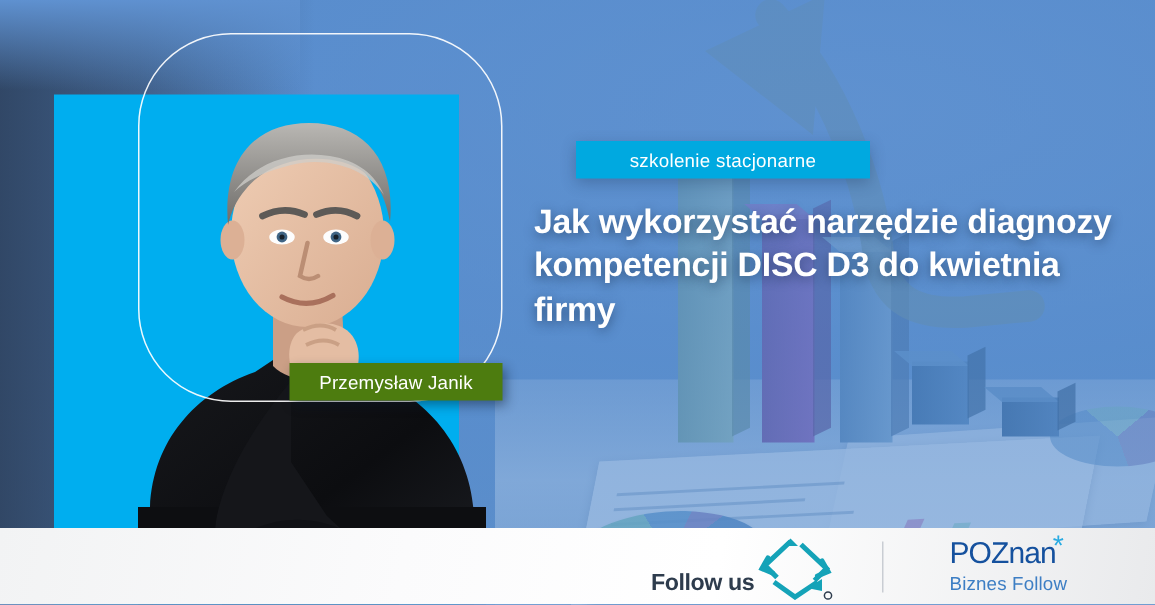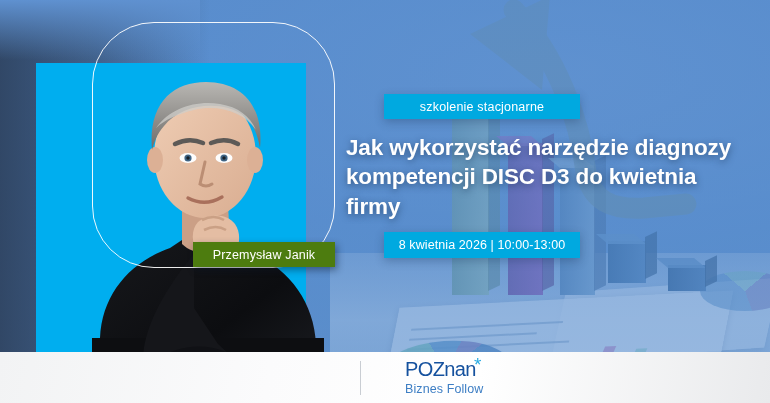--- a/index.html
+++ b/index.html
@@ -137,21 +137,21 @@
   }
   .badge-pill span{color:#ffffff;white-space:nowrap;}
 
   #kind-badge{left:384px;top:58px;width:196px;height:25px;margin-top:36px;}
   #kind-badge span{font-size:12.5px;letter-spacing:.2px;}
 
   #date-badge{left:384px;top:232px;width:196px;height:26px;}
   #date-badge span{font-size:12.5px;letter-spacing:.1px;}
 
   .headline{
-    position:absolute;left:346px;top:133px;width:400px;
+    position:absolute;left:356px;top:133px;width:400px;
     color:#ffffff;
     font-size:22.5px;
     font-weight:bold;
     line-height:1.30;
     letter-spacing:-.15px;
     text-shadow:0 2px 7px rgba(18,40,70,.55);
   }
   .headline .l2{display:block;}
 
   
@@ -338,27 +338,41 @@
 
   <div class="badge-pill" id="kind-badge">
     <span>szkolenie stacjonarne</span>
   </div>
 
   <div class="headline">
     <span class="l1">Jak wykorzystać narzędzie diagnozy</span>
     <span class="l2">kompetencji DISC D3 do kwietnia firmy</span>
   </div>
 
-  <div class="badge-pill" id="date-badge">
-    <span>8 kwietnia 2026 | 10:00-13:00</span>
-  </div>
 
   <div class="footer">
     <div class="footer-inner">
 
+      <div class="logo-followus">
+        <div class="fu-text">Follow us</div>
+        <div class="fu-mark">
+          <svg viewBox="0 0 52 42" xmlns="http://www.w3.org/2000/svg">
+            <g fill="none" stroke="#15a3b8" stroke-width="3.4" stroke-linejoin="miter">
+              <path d="M23 3 L6 19 L14 27"></path>
+              <path d="M8 14 L4 21 L11 24" stroke-linecap="round"></path>
+              <path d="M30 5 L47 21 L39 29"></path>
+              <path d="M44 16 L48 23 L41 26" stroke-linecap="round"></path>
+              <path d="M12 30 L26 40 L41 30"></path>
+            </g>
+            <path d="M18 6 L28 6 L23 1 Z" fill="#15a3b8"></path>
+            <path d="M34 34 L44 28 L44 36 Z" fill="#15a3b8"></path>
+            <circle cx="48" cy="39" r="2.4" fill="none" stroke="#2e3c4d" stroke-width="1"></circle>
+          </svg>
+        </div>
+      </div>
 
       <div class="logo-divider"></div>
 
       <div class="logo-poznan">
         <div class="pz-row">
           <span class="pz-main">POZnan</span>
           <span class="pz-star">*</span>
         </div>
         <div class="pz-sub">Biznes Follow</div>
       </div>

